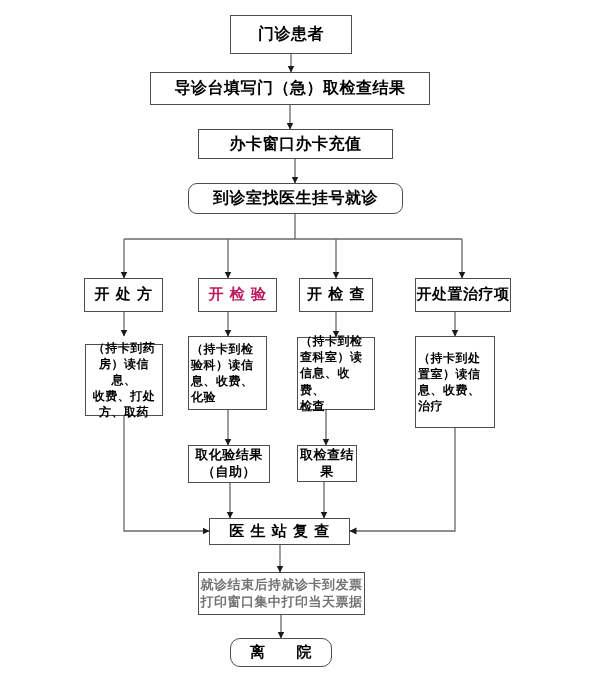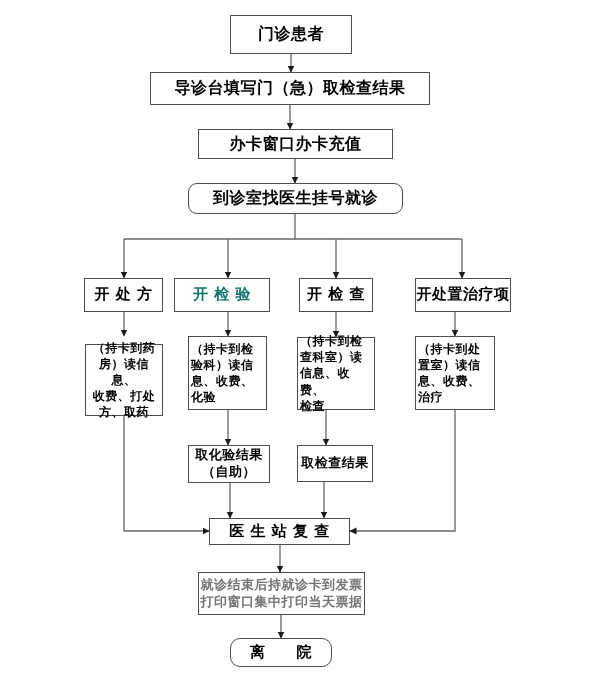--- a/index.html
+++ b/index.html
@@ -80,40 +80,40 @@
         <polyline points="280,545 280,572" fill="none" stroke="#686868" stroke-width="1.3" marker-end="url(#arrowhead)"></polyline>
         <polyline points="281,615 281,638" fill="none" stroke="#686868" stroke-width="1.3" marker-end="url(#arrowhead)"></polyline>
       </g>
   </svg>
   <div id="node-layer">
       <div class="node" style="left: 230px; top: 15px; width: 122px; height: 39px; font-size: 16px; border-color: rgb(77, 77, 77); color: rgb(0, 0, 0);">门诊患者</div>
       <div class="node" style="left: 150px; top: 72px; width: 280px; height: 33px; font-size: 16px; border-color: rgb(77, 77, 77); color: rgb(0, 0, 0);">导诊台填写门（急）取检查结果</div>
       <div class="node" style="left: 198px; top: 129px; width: 195px; height: 30px; font-size: 16px; border-color: rgb(77, 77, 77); color: rgb(0, 0, 0);">办卡窗口办卡充值</div>
       <div class="node rounded" style="left: 188px; top: 183px; width: 215px; height: 31px; font-size: 16px; border-color: rgb(77, 77, 77); color: rgb(0, 0, 0);">到诊室找医生挂号就诊</div>
       <div class="node" style="left: 84px; top: 278px; width: 79px; height: 34px; font-size: 15px; border-color: rgb(77, 77, 77); color: rgb(0, 0, 0);">开 处 方</div>
-      <div class="node" style="left: 174px; top: 278px; width: 96px; height: 34px; font-size: 15px; border-color: rgb(77, 77, 77); color: #0f766e;">开 检 验</div>
+      <div class="node" style="left: 198px; top: 278px; width: 79px; height: 34px; font-size: 15px; border-color: rgb(77, 77, 77); color: #be185d;">开 检 验</div>
       <div class="node" style="left: 299px; top: 278px; width: 74px; height: 34px; font-size: 15px; border-color: rgb(77, 77, 77); color: rgb(0, 0, 0);">开 检 查</div>
       <div class="node" style="left: 403px; top: 278px; width: 96px; height: 34px; font-size: 15px; border-color: rgb(77, 77, 77); color: rgb(0, 0, 0); margin-left: 12px;">开处置治疗项</div>
       <div class="node left" style="left: 85px; top: 344px; width: 78px; height: 72px; font-size: 12px; border-color: rgb(77, 77, 77); color: rgb(0, 0, 0); text-align: center;">（持卡到药
 房）读信息、
 收费、打处
 方、取药</div>
       <div class="node left" style="left: 188px; top: 336px; width: 79px; height: 74px; font-size: 12px; border-color: rgb(77, 77, 77); color: rgb(0, 0, 0);">（持卡到检
 验科）读信
 息、收费、
 化验</div>
       <div class="node left" style="left: 297px; top: 337px; width: 78px; height: 73px; font-size: 12px; border-color: rgb(77, 77, 77); color: rgb(0, 0, 0);">（持卡到检
 查科室）读
 信息、收费、
 检查</div>
-      <div class="node left" style="left: 415px; top: 336px; width: 80px; height: 74px; font-size: 12px; border-color: rgb(77, 77, 77); color: rgb(0, 0, 0);">（持卡到处
+      <div class="node left" style="left: 415px; top: 336px; width: 80px; height: 92px; font-size: 12px; border-color: rgb(77, 77, 77); color: rgb(0, 0, 0);">（持卡到处
 置室）读信
 息、收费、
 治疗</div>
       <div class="node" style="left: 188px; top: 445px; width: 82px; height: 38px; font-size: 13px; border-color: rgb(77, 77, 77); color: rgb(0, 0, 0);">取化验结果
 （自助）</div>
-      <div class="node" style="left: 297px; top: 445px; width: 76px; height: 37px; font-size: 13px; border-color: rgb(77, 77, 77); color: rgb(0, 0, 0);">取检查结果</div>
+      <div class="node" style="left: 297px; top: 445px; width: 60px; height: 37px; font-size: 13px; border-color: rgb(77, 77, 77); color: rgb(0, 0, 0);">取检查结果</div>
       <div class="node" style="left: 209px; top: 518px; width: 141px; height: 27px; font-size: 15px; border-color: rgb(77, 77, 77); color: rgb(0, 0, 0);">医 生 站 复 查</div>
       <div class="node" style="left: 198px; top: 572px; width: 167px; height: 43px; font-size: 13px; border-color: rgb(77, 77, 77); color: #737373;">就诊结束后持就诊卡到发票
 打印窗口集中打印当天票据</div>
       <div class="node" style="left: 230px; top: 638px; width: 102px; height: 29px; font-size: 15px; border-color: rgb(77, 77, 77); color: rgb(0, 0, 0); border-radius: 10px;">离　　院</div>
     </div>
 </div>
 
 </body></html>

